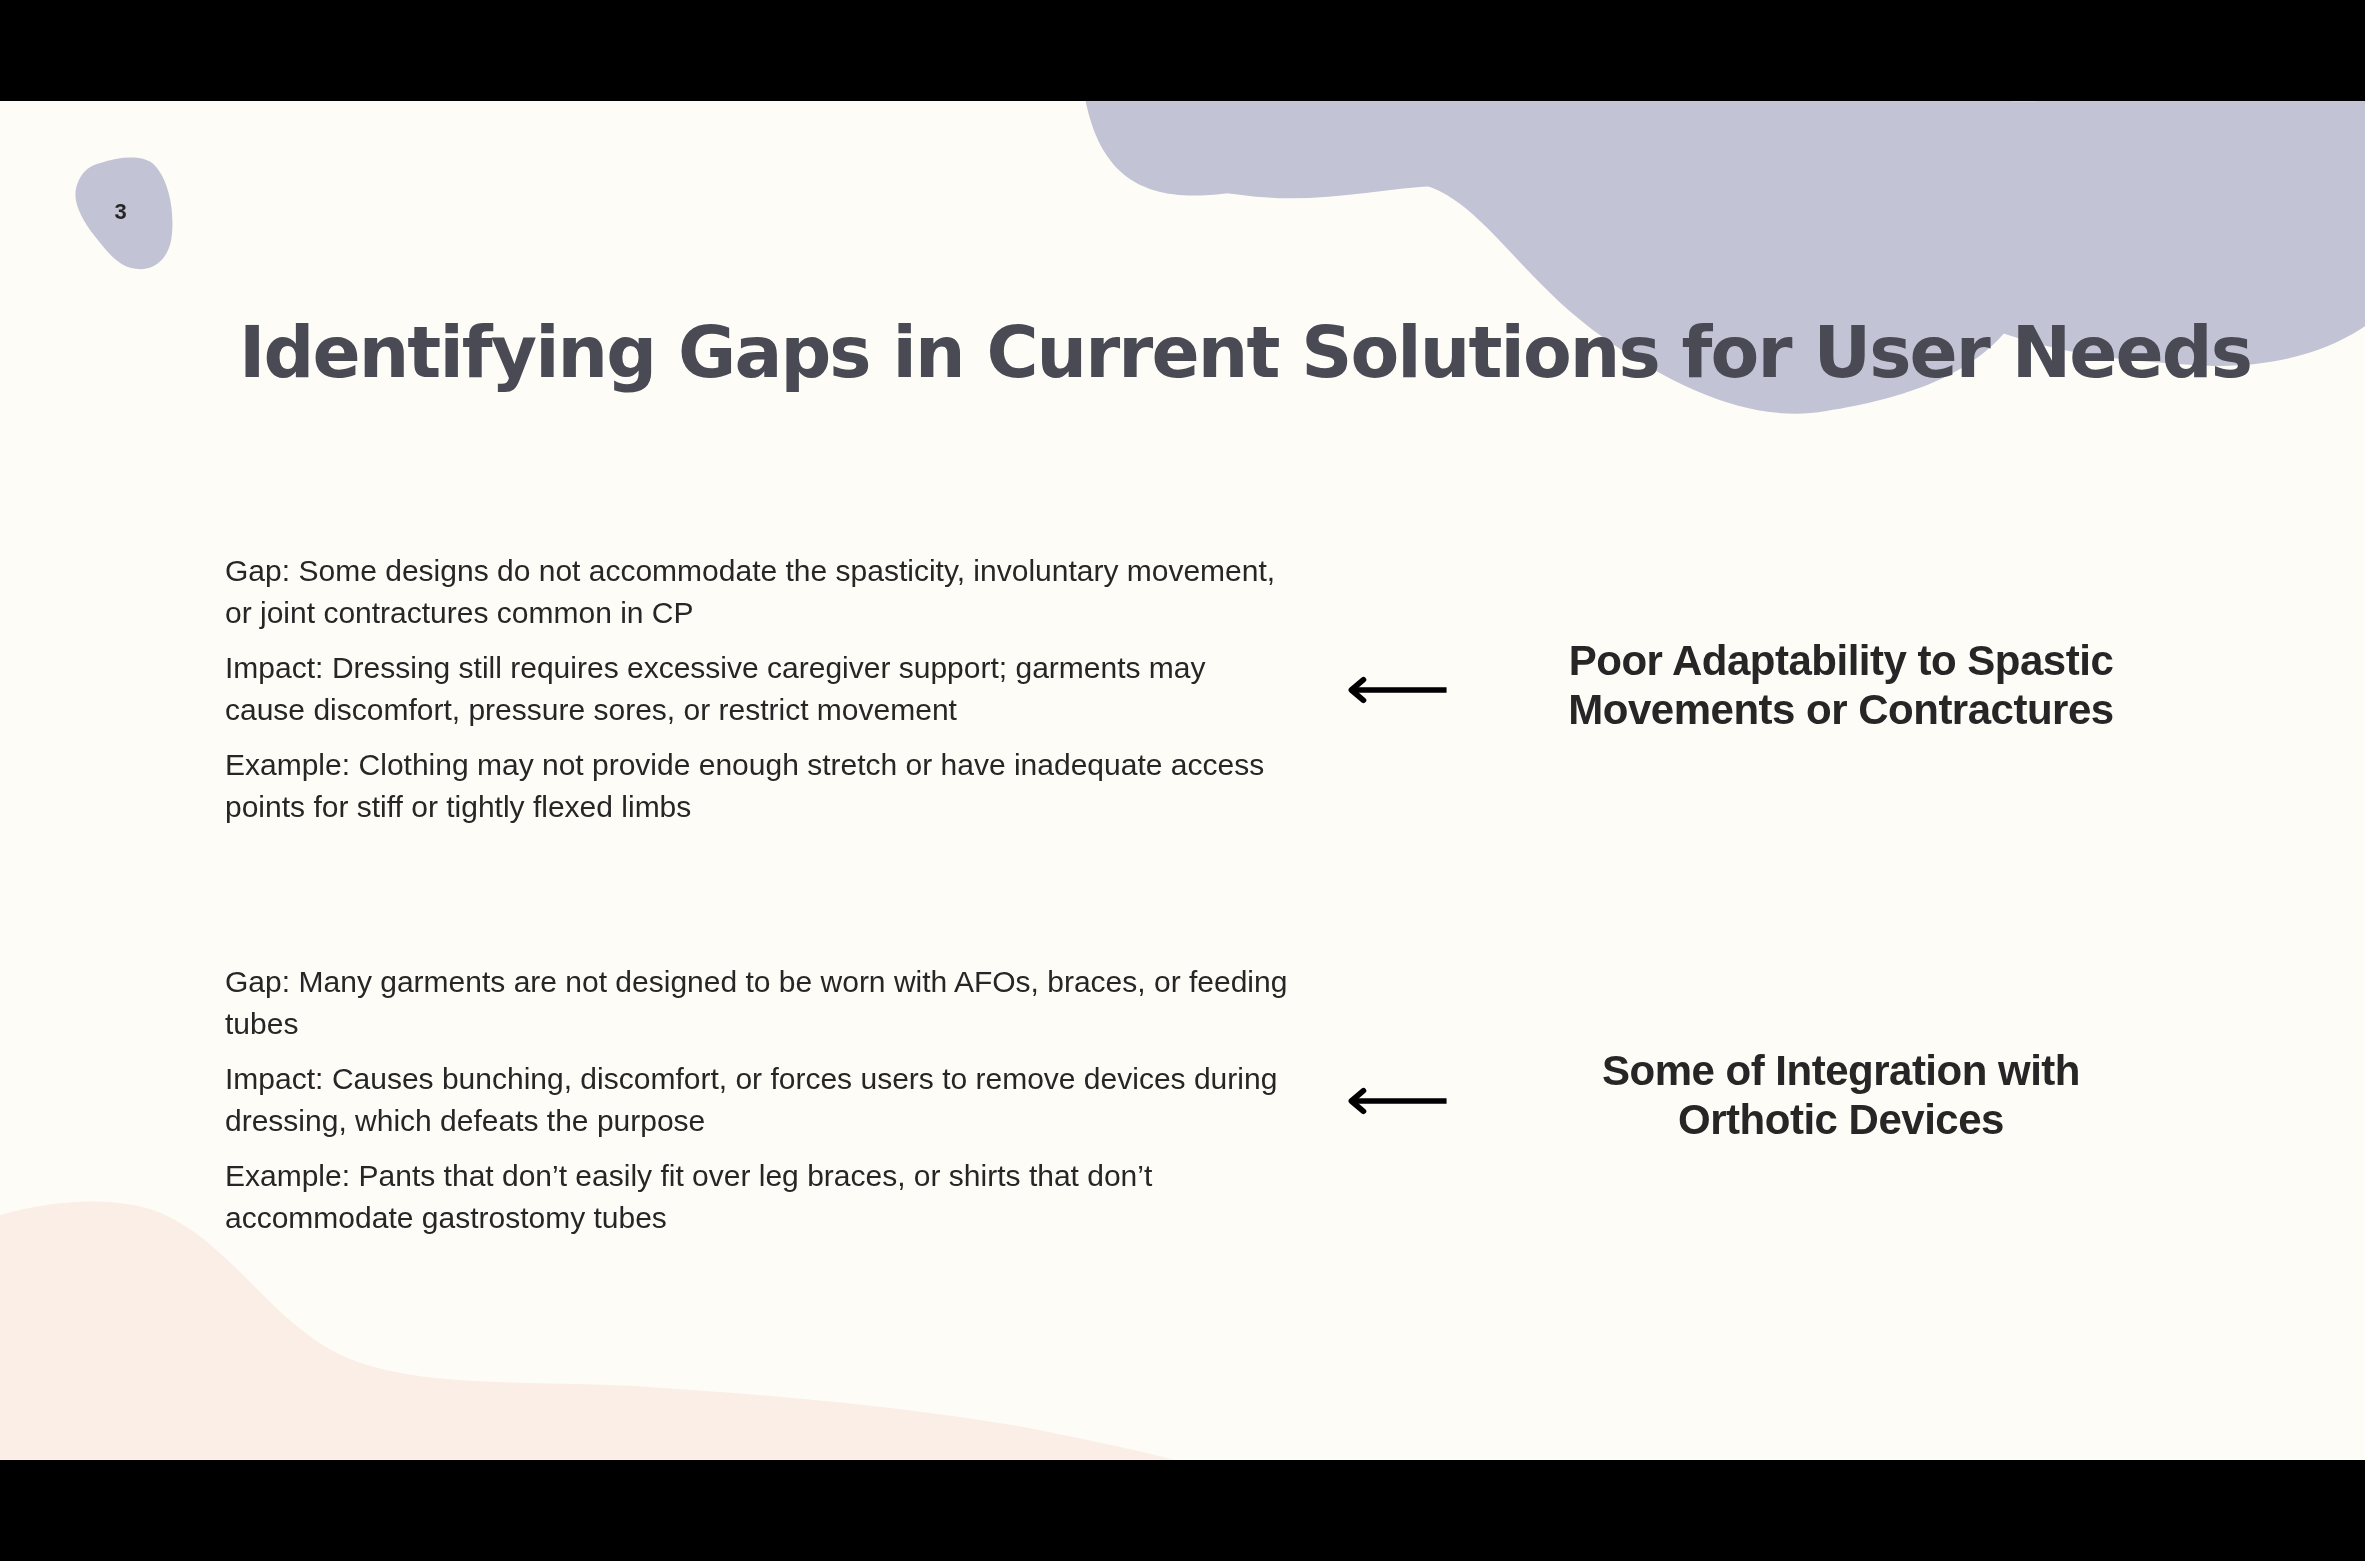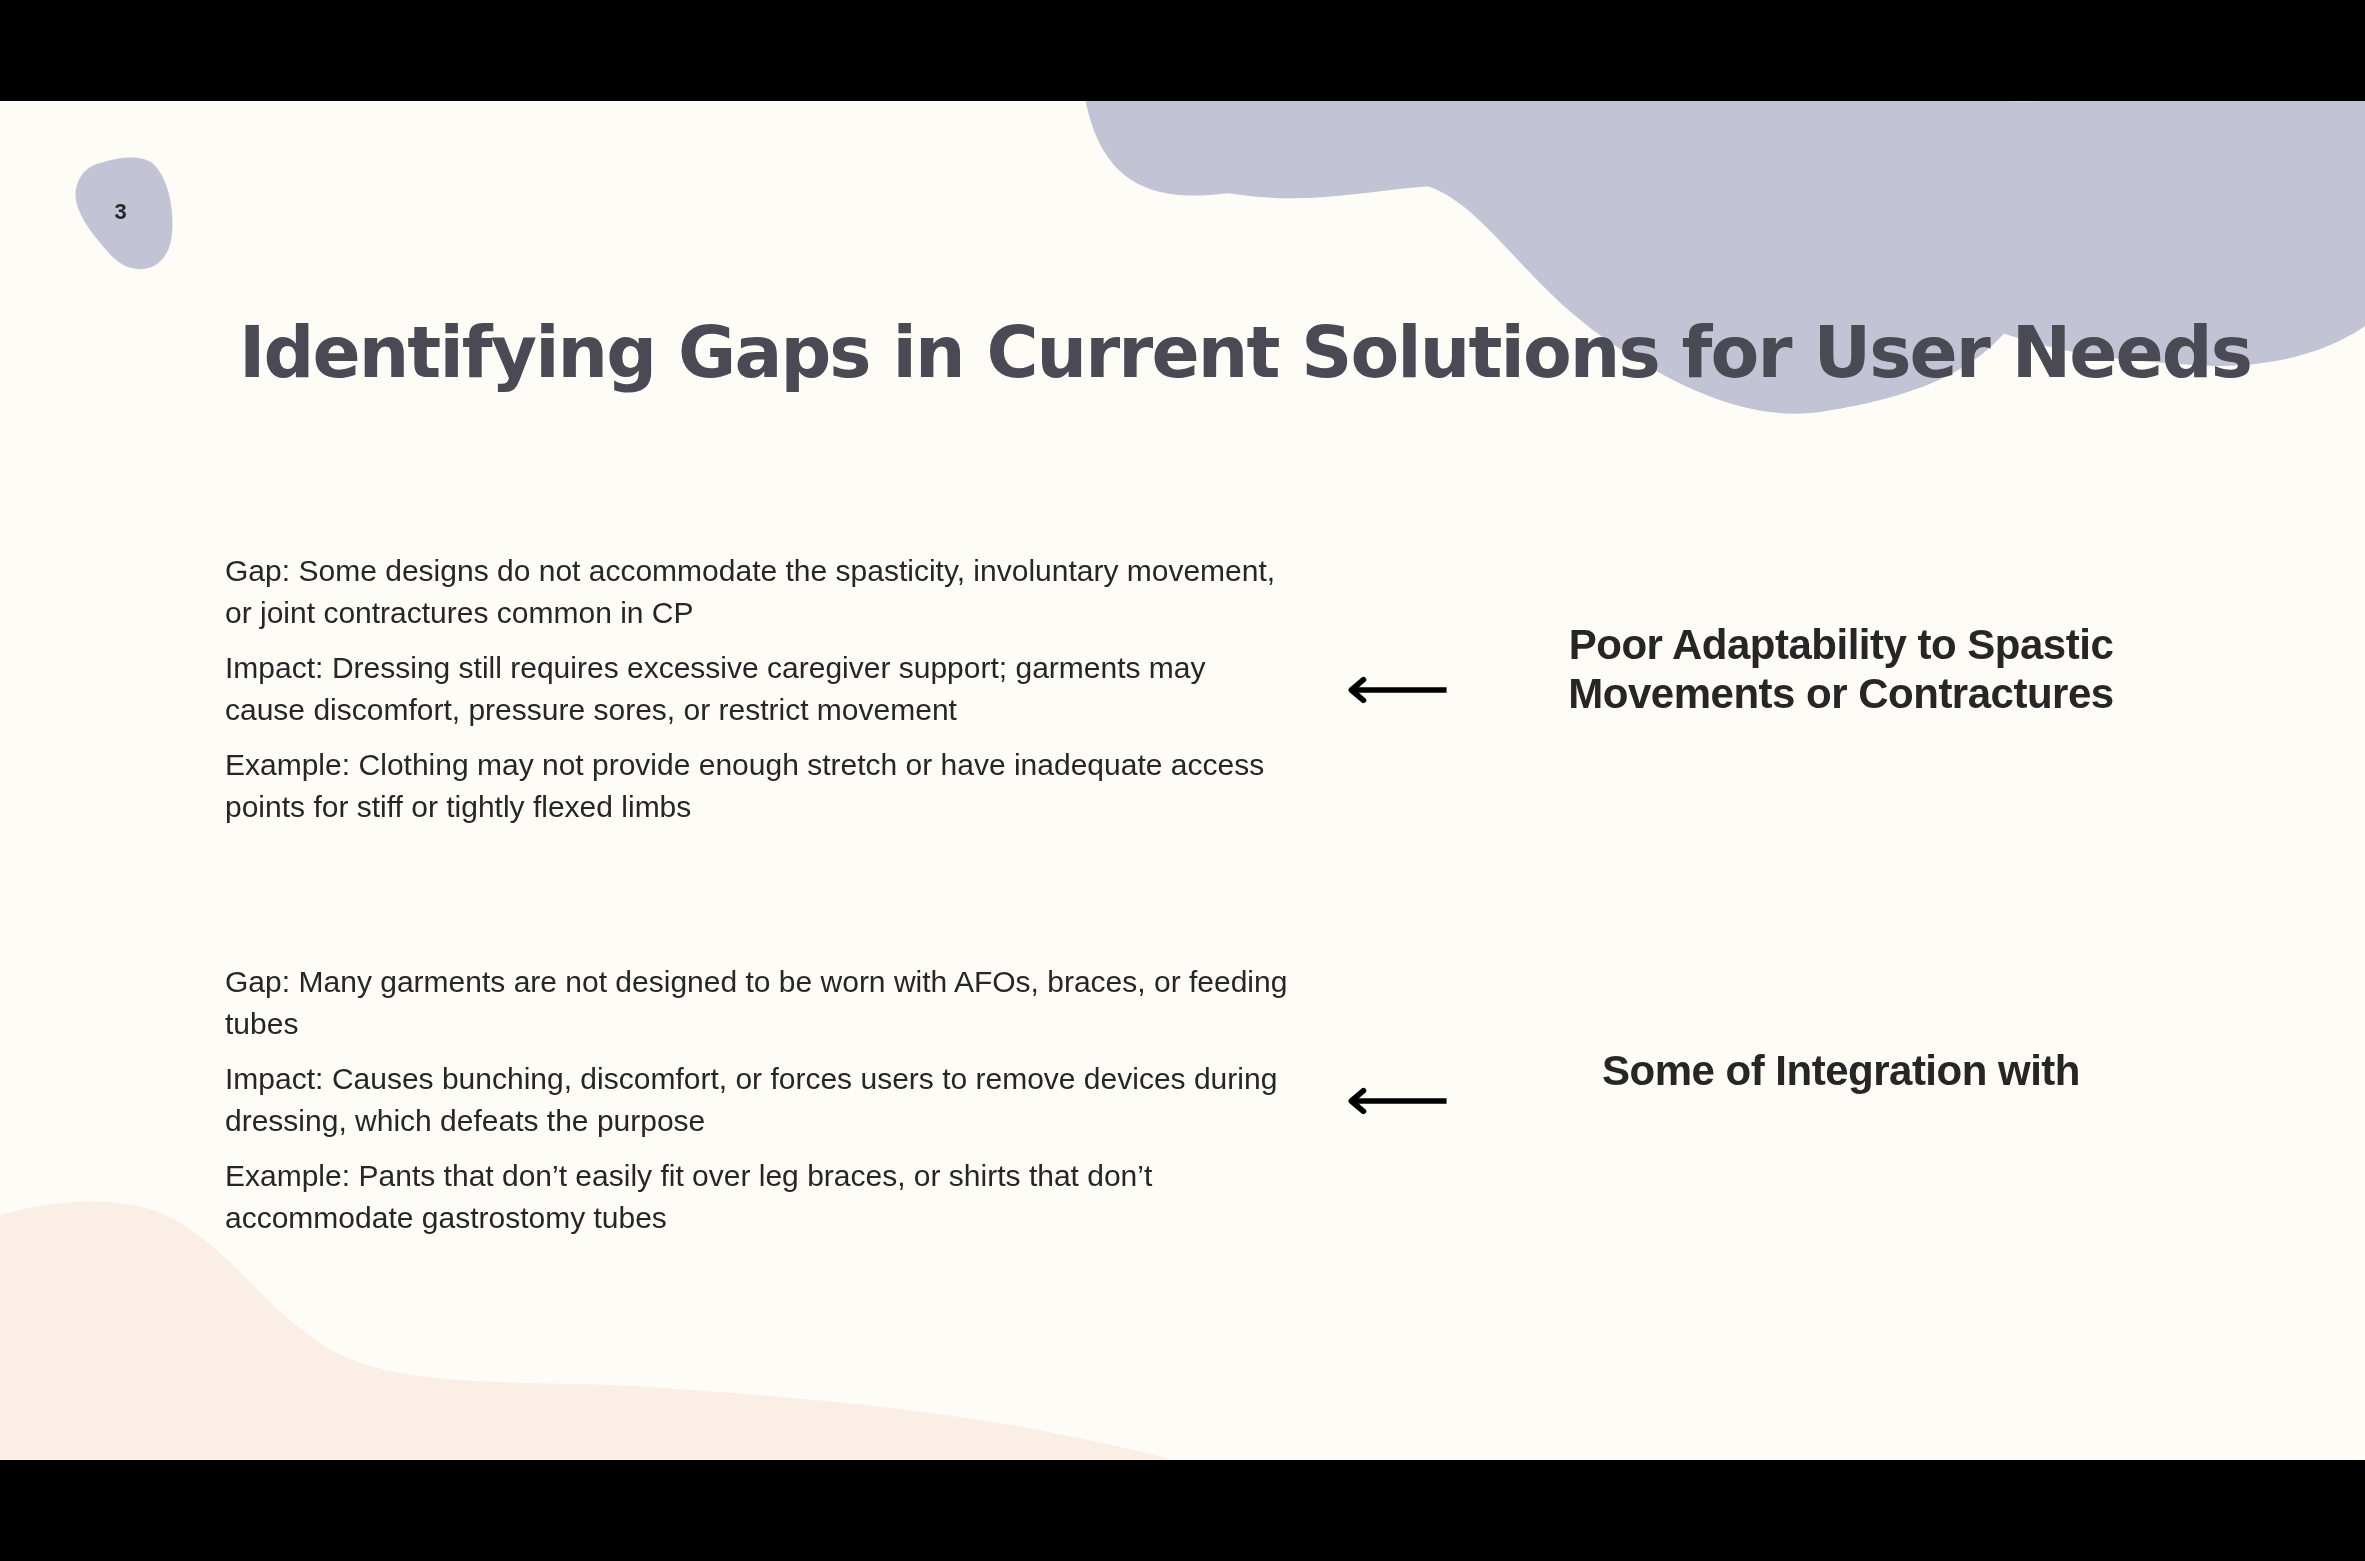--- a/index.html
+++ b/index.html
@@ -49,21 +49,21 @@
     <p class="para">
       <span class="lbl">Example:</span><span>Clothing may not provide enough stretch or have inadequate access points for stiff or tightly flexed limbs</span>
     </p>
   </div>
 
   <svg class="arrow" style="top: 575px;" viewBox="0 0 230 60" width="109" height="28">
     <line x1="20" y1="30" x2="218" y2="30" stroke="#000" stroke-width="12"></line>
     <polyline points="40,8 14,30 40,52" fill="none" stroke="#000" stroke-width="12" stroke-linecap="round" stroke-linejoin="round"></polyline>
   </svg>
 
-  <div class="heading" style="left: 1467px; top: 519px; width: 748px;">
+  <div class="heading" style="left: 1467px; top: 535px; width: 748px;">
     <div>Poor Adaptability to Spastic</div>
     <div>Movements or Contractures</div>
   </div>
 
   <div class="block" style="top: 860px;">
     <p class="para">
       <span class="lbl">Gap:</span><span>Many garments are not designed to be worn with AFOs, braces, or feeding tubes</span>
     </p>
     <p class="para">
       <span class="lbl">Impact:</span><span>Causes bunching, discomfort, or forces users to remove devices during dressing, which defeats the purpose</span>
@@ -73,18 +73,19 @@
     </p>
   </div>
 
   <svg class="arrow" style="top: 986px;" viewBox="0 0 230 60" width="109" height="28">
     <line x1="20" y1="30" x2="218" y2="30" stroke="#000" stroke-width="12"></line>
     <polyline points="40,8 14,30 40,52" fill="none" stroke="#000" stroke-width="12" stroke-linecap="round" stroke-linejoin="round"></polyline>
   </svg>
 
   <div class="heading" style="left: 1467px; top: 945px; width: 748px;">
     <div>Some of Integration with</div>
+    <div>Orthotic Devices</div>
   </div>
 
 </div>
 
 <div class="letterbox-bottom"></div>
 
 
 </body></html>

